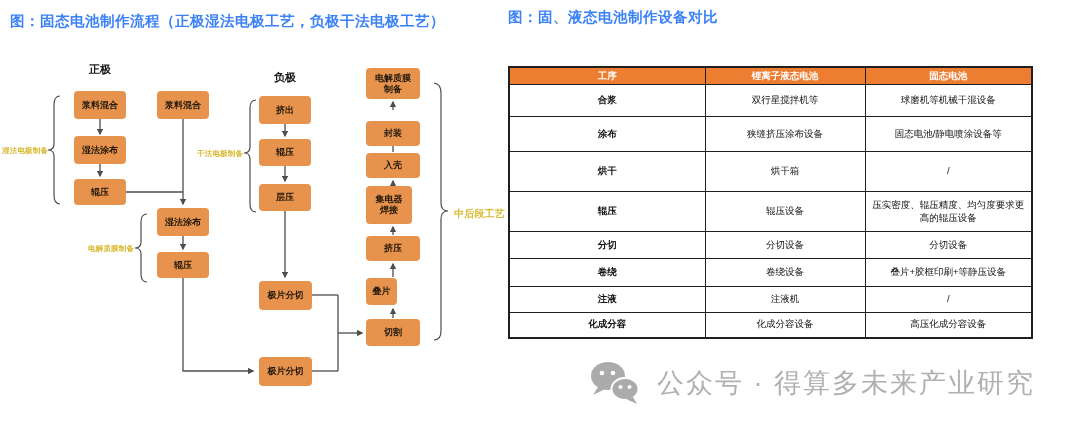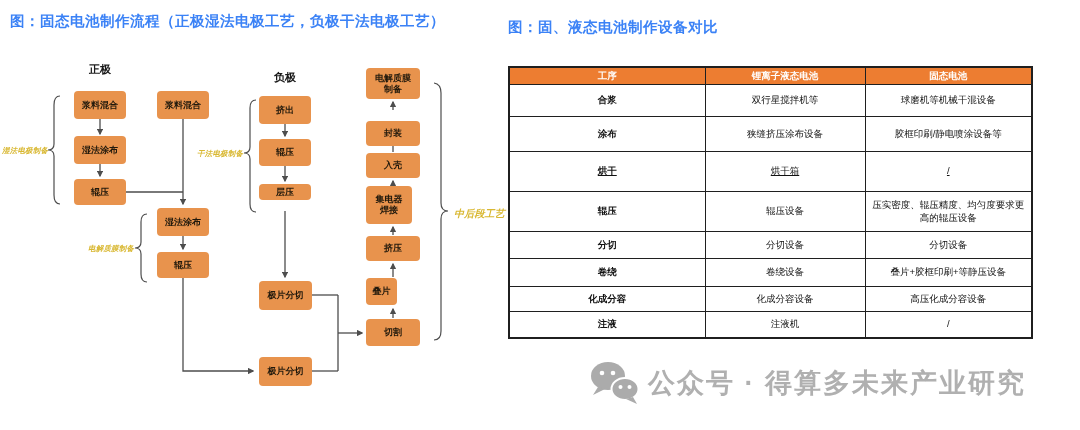--- a/index.html
+++ b/index.html
@@ -5,42 +5,42 @@
   html,body{margin:0;padding:0;background:#ffffff;}
   #page{position:relative;width:1080px;height:430px;background:#ffffff;overflow:hidden;
         font-family:"Liberation Sans","DejaVu Sans",sans-serif;}
   .fig-title{position:absolute;font-size:14.5px;font-weight:bold;color:#3b82f6;letter-spacing:.5px;}
   
   .fbox{position:absolute;background:#E8934D;border-radius:4px;color:#21190c;font-weight:bold;
         font-size:9px;line-height:1.2;display:flex;align-items:center;justify-content:center;
         text-align:center;box-sizing:border-box;padding:0 6px;}
   .colhead{position:absolute;font-size:11px;font-weight:bold;color:#1a1a1a;text-align:center;}
   .goldlab{position:absolute;font-size:7.5px;font-weight:bold;color:#D9B832;text-align:right;
-           letter-spacing:.2px;white-space:nowrap;font-style:italic;}
+           letter-spacing:.2px;white-space:nowrap;}
   .fl{stroke:#4d4d4d;stroke-width:1.3;fill:none;}
   .brace{stroke:#4d4d4d;stroke-width:1.2;fill:none;}
   
   #cmp-table{position:absolute;left:508px;top:66px;border-collapse:collapse;table-layout:fixed;
              width:523px;font-size:9.5px;color:#111;}
   #cmp-table th,#cmp-table td{border:1px solid #1f1f1f;text-align:center;vertical-align:middle;
              padding:2px 4px;line-height:1.35;}
   #cmp-table{border:2px solid #1f1f1f;}
   #cmp-table th{background:#ED7D31;color:#ffffff;font-weight:bold;height:14px;padding:1px 4px;}
   #cmp-table td:first-child{font-weight:bold;}
   
-  #footer{position:absolute;left:588px;top:360px;display:flex;align-items:center;gap:6px;font-weight:bold;}
+  #footer{position:absolute;left:588px;top:360px;display:flex;align-items:center;gap:15px;}
   #wm-text{font-size:27px;color:#B0B0B0;letter-spacing:2px;white-space:nowrap;}
 </style>
 </head>
 <body>
 
 <div id="page">
 
   <div class="fig-title" style="left:10px;top:12px;">图：固态电池制作流程（正极湿法电极工艺，负极干法电极工艺）</div>
-  <div class="fig-title" style="left:508px;top:18px;">图：固、液态电池制作设备对比</div>
+  <div class="fig-title" style="left:508px;top:8px;">图：固、液态电池制作设备对比</div>
 
   <svg width="510" height="430" style="position:absolute;left:0;top:0;">
     <defs>
       <marker id="arr" viewBox="0 0 10 10" refX="8" refY="5" markerWidth="5" markerHeight="5" orient="auto-start-reverse">
         <path d="M0 0 L10 5 L0 10 z" fill="#4d4d4d"></path>
       </marker>
     </defs>
     <g>
       <path class="fl" d="M100 119 V134" marker-end="url(#arr)"></path>
       <path class="fl" d="M100 164 V176" marker-end="url(#arr)"></path>
@@ -82,21 +82,21 @@
   <div class="fbox" style="left:74px;top:91px;width:52px;height:28px;">浆料混合</div>
   <div class="fbox" style="left:74px;top:136px;width:52px;height:28px;">湿法涂布</div>
   <div class="fbox" style="left:74px;top:179px;width:52px;height:26px;">辊压</div>
 
   <div class="fbox" style="left:157px;top:91px;width:52px;height:28px;">浆料混合</div>
   <div class="fbox" style="left:157px;top:208px;width:52px;height:28px;">湿法涂布</div>
   <div class="fbox" style="left:157px;top:252px;width:52px;height:26px;">辊压</div>
 
   <div class="fbox" style="left:259px;top:96px;width:52px;height:28px;">挤出</div>
   <div class="fbox" style="left:259px;top:139px;width:52px;height:27px;">辊压</div>
-  <div class="fbox" style="left:259px;top:184px;width:52px;height:16px;">层压</div>
+  <div class="fbox" style="left:259px;top:184px;width:52px;height:27px;">层压</div>
 
   <div class="fbox" style="left:259px;top:281px;width:53px;height:29px;">极片分切</div>
   <div class="fbox" style="left:259px;top:357px;width:53px;height:29px;">极片分切</div>
 
   <div class="fbox" style="left:366px;top:68px;width:54px;height:31px;">电解质膜制备</div>
   <div class="fbox" style="left:366px;top:111px;width:54px;height:25px;margin-top:10px;">封装</div>
   <div class="fbox" style="left:366px;top:153px;width:54px;height:25px;">入壳</div>
   <div class="fbox" style="left:366px;top:186px;width:46px;height:38px;">集电器焊接</div>
   <div class="fbox" style="left:366px;top:236px;width:54px;height:25px;">挤压</div>
   <div class="fbox" style="left:366px;top:278px;width:31px;height:27px;">叠片</div>
@@ -117,51 +117,51 @@
     </thead>
     <tbody>
       <tr style="height:32px;">
         <td>合浆</td>
         <td>双行星搅拌机等</td>
         <td>球磨机等机械干混设备</td>
       </tr>
       <tr style="height:35px;">
         <td>涂布</td>
         <td>狭缝挤压涂布设备</td>
-        <td>胶框印刷/静电喷涂设备等</td>
+        <td>固态电池/静电喷涂设备等</td>
       </tr>
-      <tr style="height:40px;text-decoration:underline;">
+      <tr style="height:40px;">
         <td>烘干</td>
         <td>烘干箱</td>
         <td>/</td>
       </tr>
       <tr style="height:40px;">
         <td>辊压</td>
         <td>辊压设备</td>
         <td>压实密度、辊压精度、均匀度要求更高的辊压设备</td>
       </tr>
       <tr style="height:27px;margin-left:23px;">
         <td>分切</td>
         <td>分切设备</td>
         <td>分切设备</td>
       </tr>
       <tr style="height:28px;">
         <td>卷绕</td>
         <td>卷绕设备</td>
         <td>叠片+胶框印刷+等静压设备</td>
       </tr>
+      <tr style="height:26px;">
+        <td>注液</td>
+        <td>注液机</td>
+        <td>/</td>
+      </tr>
       <tr style="height:25px;">
         <td>化成分容</td>
         <td>化成分容设备</td>
         <td>高压化成分容设备</td>
-      </tr>
-      <tr style="height:26px;">
-        <td>注液</td>
-        <td>注液机</td>
-        <td>/</td>
       </tr>
     </tbody>
   </table>
 
   <div id="footer">
     <svg width="54" height="46" viewBox="0 0 54 46">
       <ellipse cx="20" cy="16" rx="17" ry="14" fill="#ABABAB"></ellipse>
       <path d="M10 27 L5 35 L17 29 Z" fill="#ABABAB"></path>
       <circle cx="14" cy="13" r="2.3" fill="#ffffff"></circle>
       <circle cx="25" cy="13" r="2.3" fill="#ffffff"></circle>

